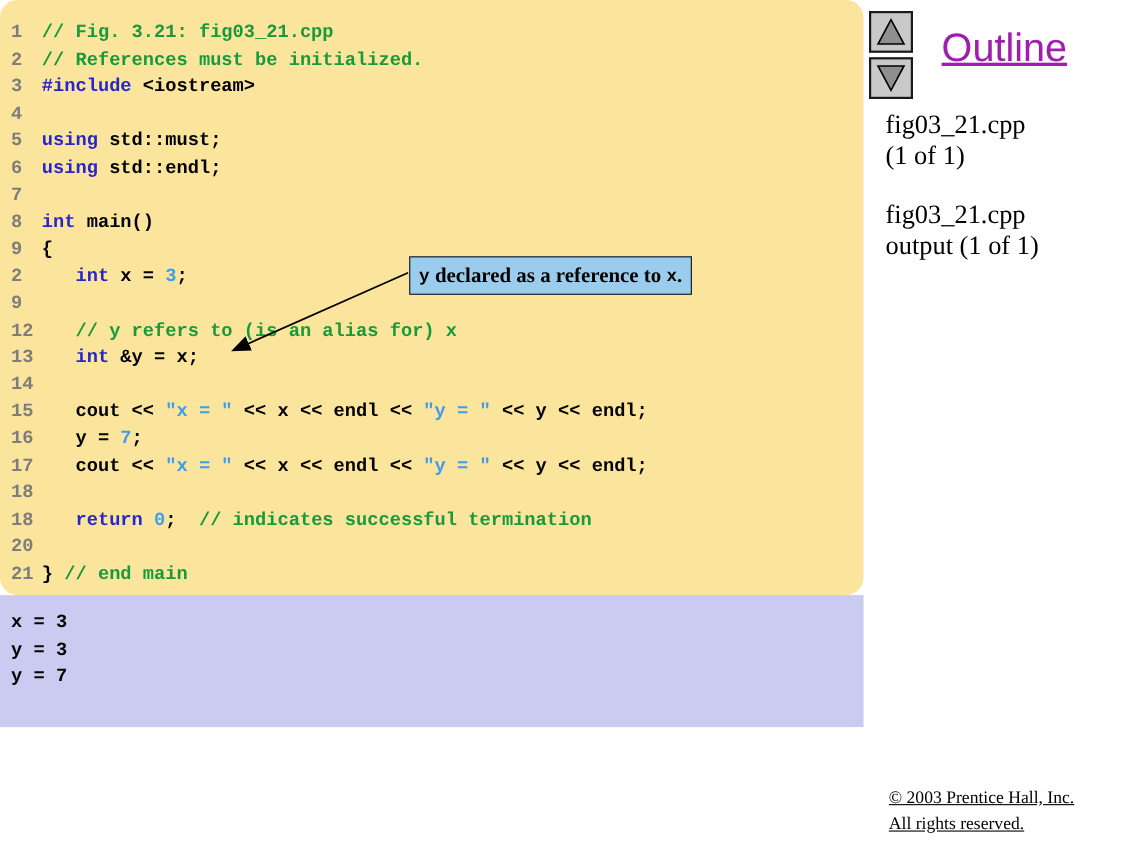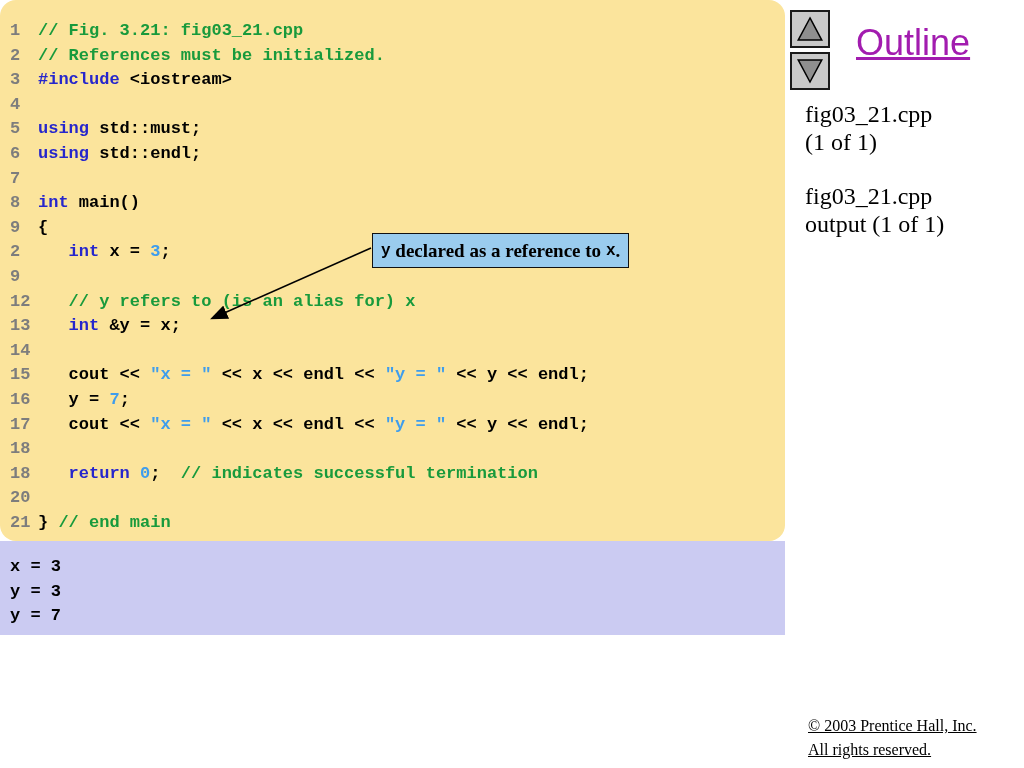--- a/index.html
+++ b/index.html
@@ -10,21 +10,21 @@
   html,body{width:1024px;height:768px;background:#ffffff;font-family:"Liberation Serif",serif;}
   .slide{position:relative;width:1024px;height:768px;overflow:hidden;background:#ffffff;}
 
   
   .code-panel{position:absolute;left:0;top:0;width:785px;height:541px;background:var(--code-bg);padding-top:19px;border-radius:16px;}
   .code-line{height:24.6px;line-height:24.6px;white-space:pre;font-family:"Liberation Mono",monospace;font-weight:bold;font-size:17px;}
   .lnum{display:inline-block;width:38px;padding-left:10px;color:var(--lnum);}
   .seg-k{color:var(--kw);margin-top:30px;} .seg-c{color:var(--com);} .seg-l{color:var(--lit);} .seg-p{color:#000;}
 
   
-  .output-panel{position:absolute;left:0;top:541px;width:785px;height:94px;background:var(--out-bg);padding:14px 0 0 10px;font-family:"Liberation Mono",monospace;font-weight:bold;font-size:17px;color:#000;}
+  .output-panel{position:absolute;left:0;top:541px;width:785px;height:120px;background:var(--out-bg);padding:14px 0 0 10px;font-family:"Liberation Mono",monospace;font-weight:bold;font-size:17px;color:#000;}
   .out-line{height:24.6px;line-height:24.6px;white-space:pre;}
 
   
   .arrow-svg{position:absolute;left:0;top:0;width:1024px;height:768px;pointer-events:none;}
   .callout{position:absolute;left:372px;top:233px;height:35px;background:var(--callout-bg);border:1.5px solid #111;display:flex;align-items:center;padding:0 8px;font-size:19px;color:#000;}
   .callout .co-plain{white-space:pre;font-family:"Liberation Serif",serif;font-weight:bold;}
   .callout .co-code{white-space:pre;font-family:"Liberation Mono",monospace;font-weight:bold;font-size:16px;}
 
   
   .nav-btn{position:absolute;left:790px;width:40px;height:38px;background:#c9c9c9;border:2px solid #1a1a1a;display:flex;align-items:center;justify-content:center;cursor:pointer;}

